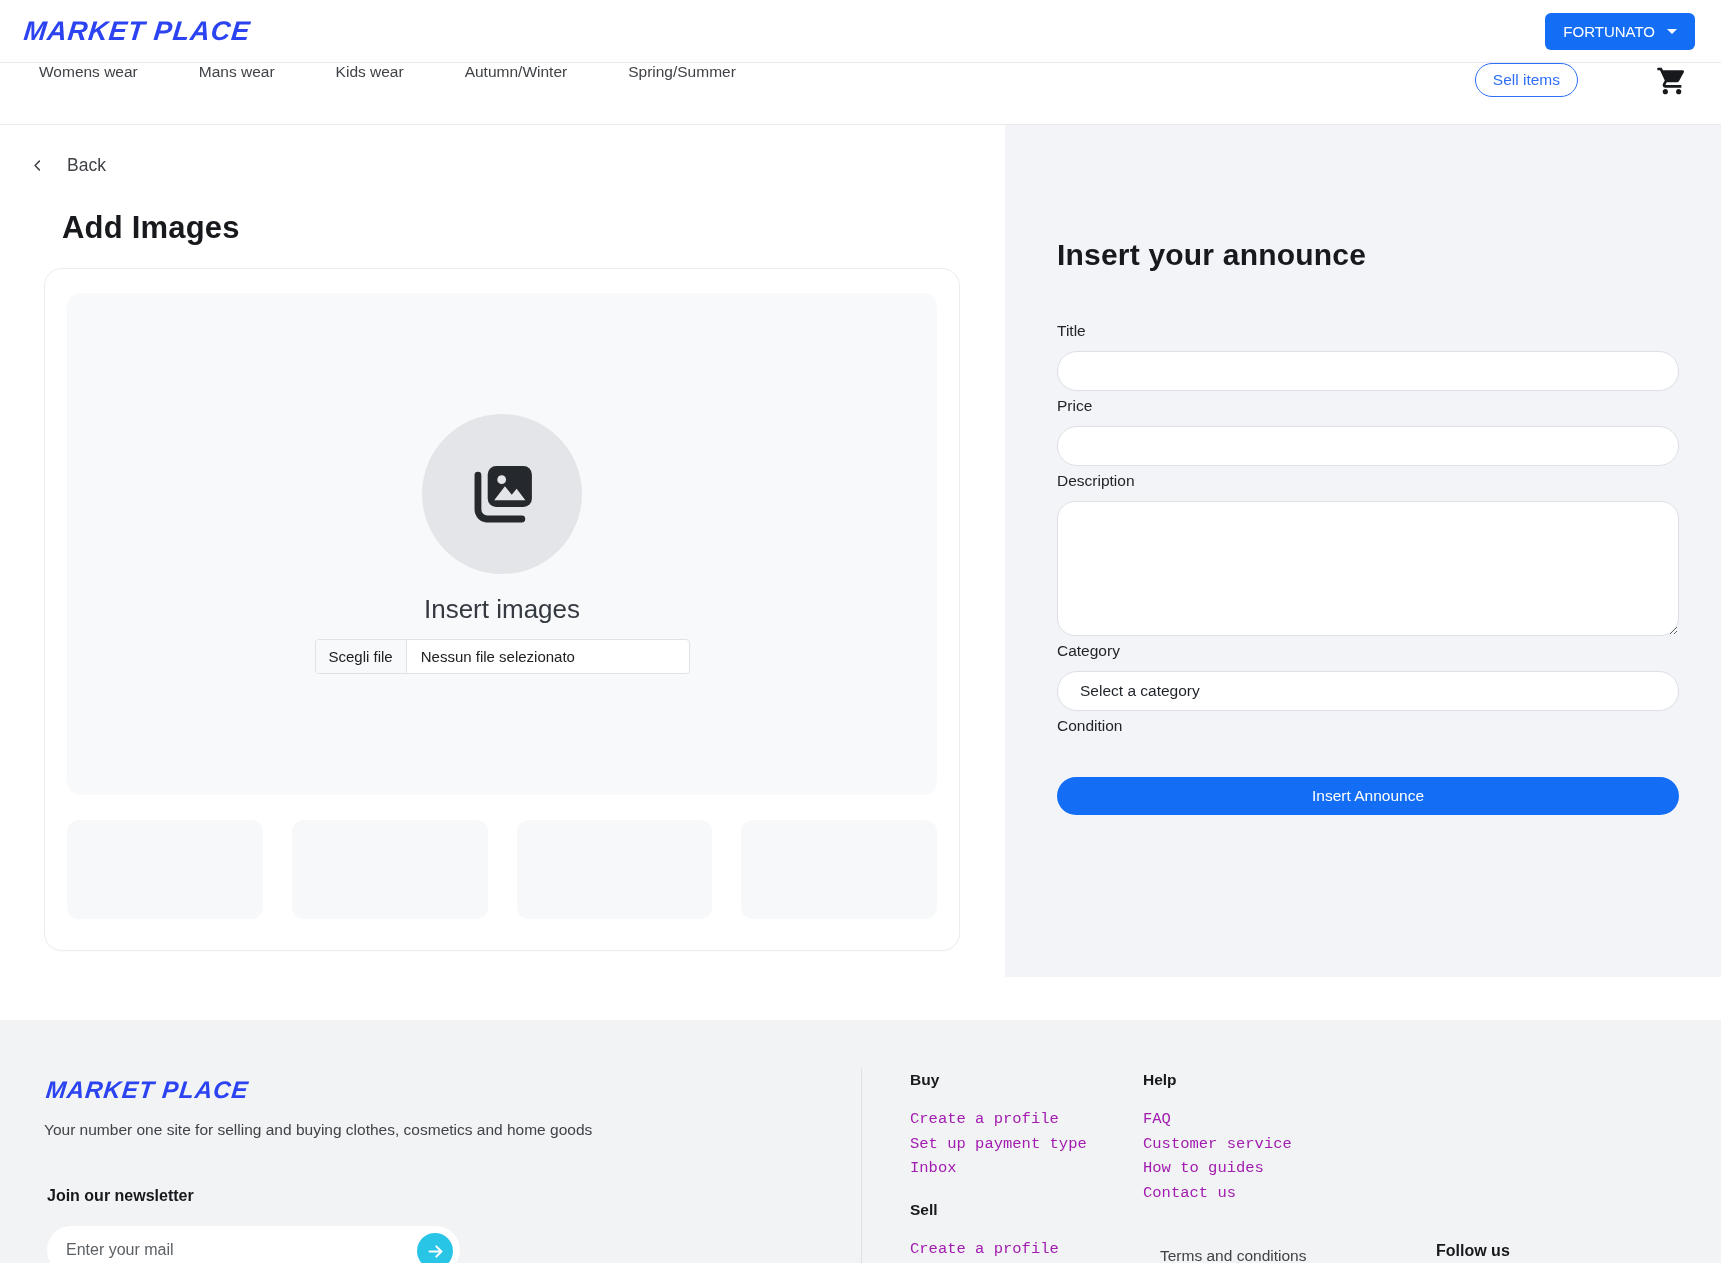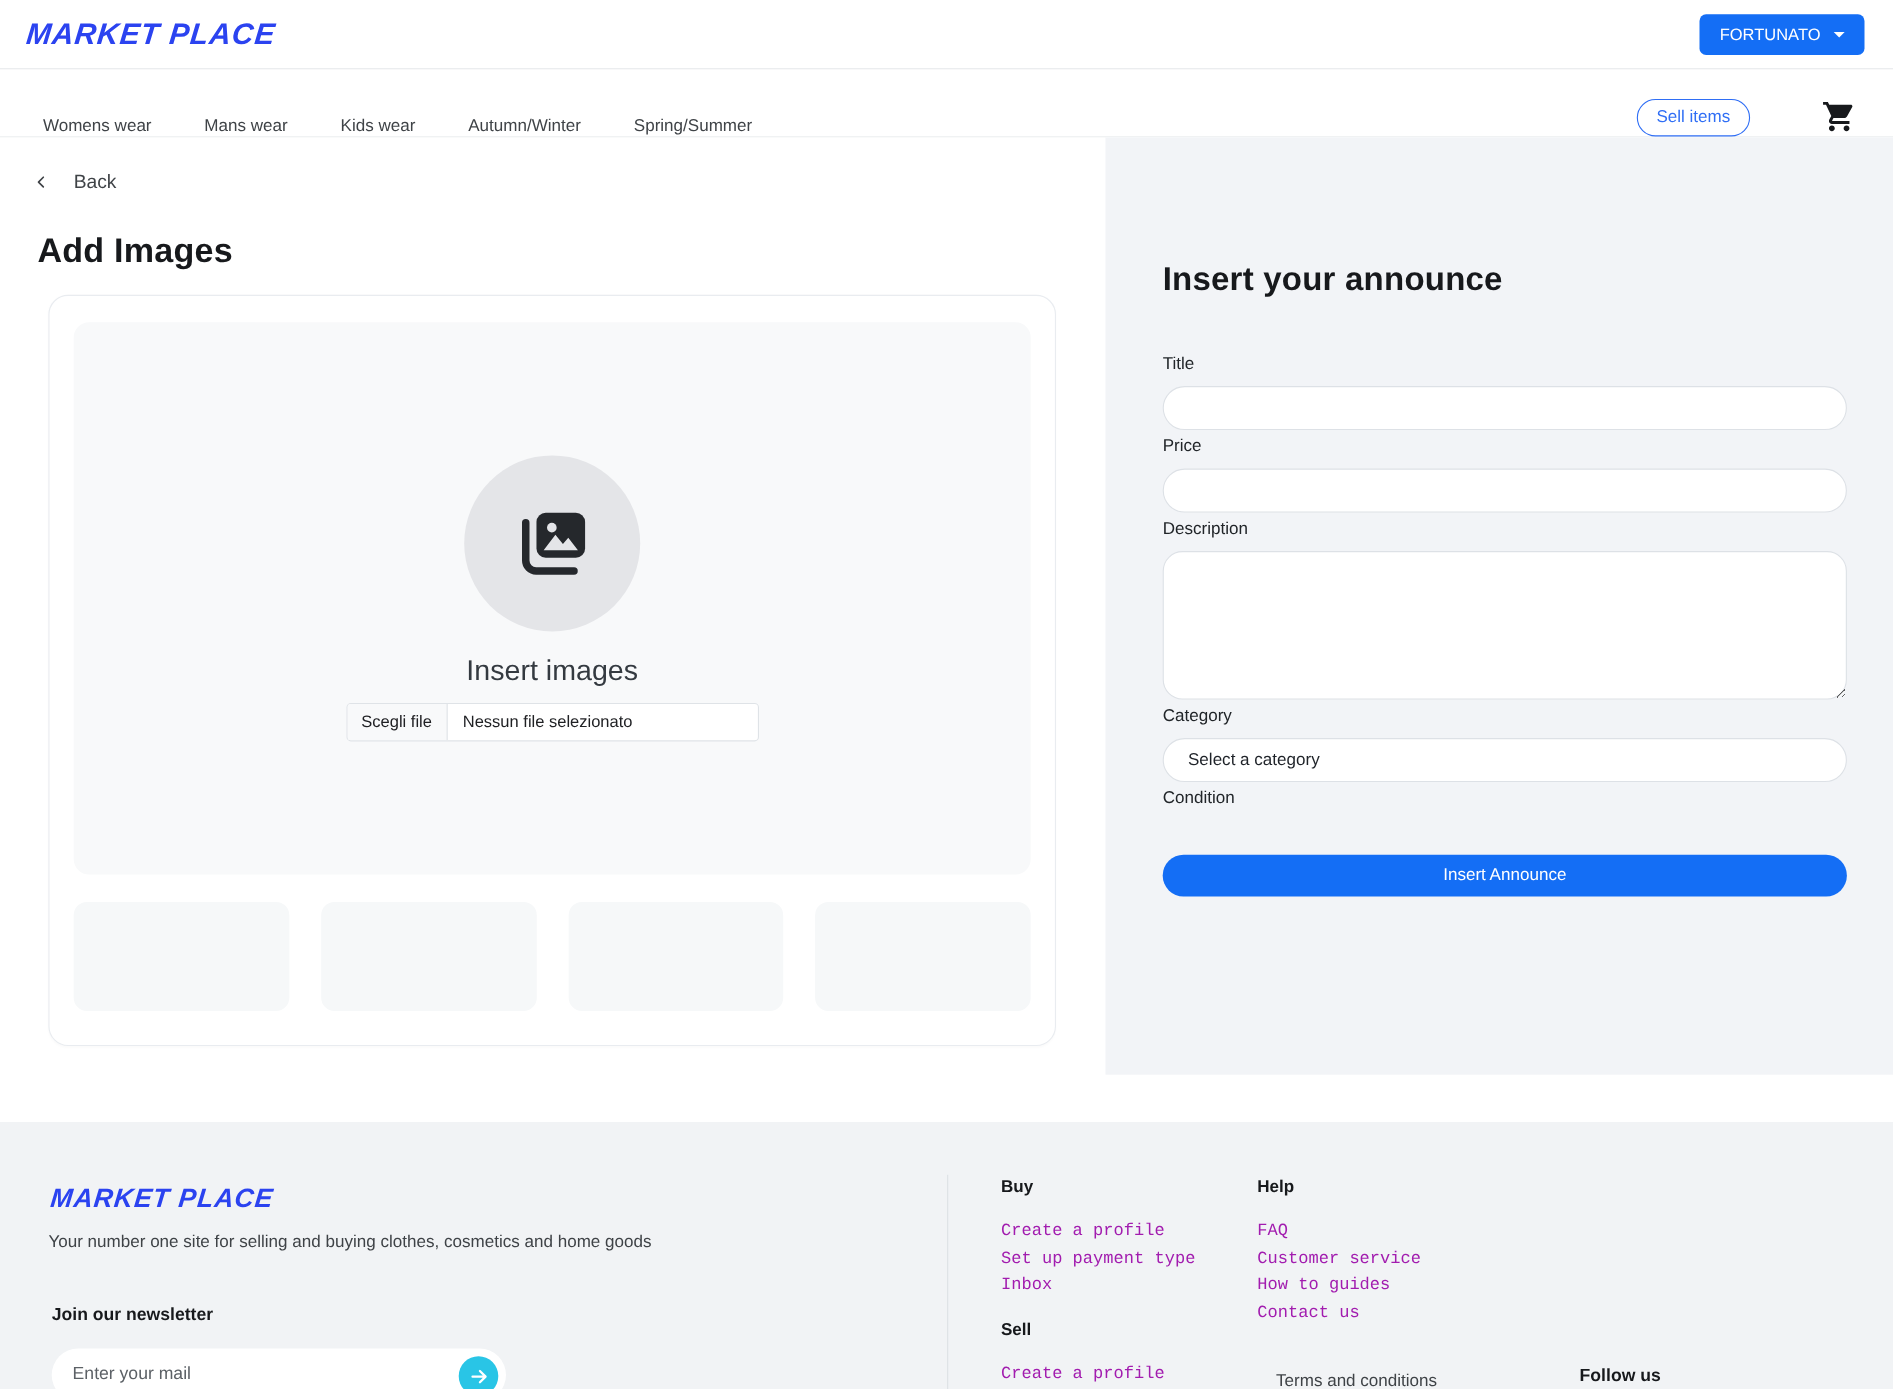--- a/index.html
+++ b/index.html
@@ -12,35 +12,35 @@
   .logo { font-size:27px; font-weight:700; font-style:italic; color:#2b43f0;
     letter-spacing:1px; transform:skewX(-6deg); }
   .account-btn { display:flex; align-items:center; gap:12px; background:#146ef5; color:#fff;
     border:none; border-radius:6px; height:37px; padding:0 18px; font-size:15px;
     font-family:inherit; cursor:pointer; }
   .caret-down { width:0; height:0; border-left:5px solid transparent;
     border-right:5px solid transparent; border-top:5px solid #fff; }
 
   
   .mainnav { height:63px; border-top:1px solid #e7e9ec; border-bottom:1px solid #e7e9ec;
-    display:flex; align-items:flex-end; gap:48px; padding:0 30px 0 39px; font-size:15.5px;
+    display:flex; align-items:flex-start; gap:61px; padding:0 30px 0 39px; font-size:15.5px;
     color:#3f4347; background:#fff; }
   .mainnav .nav-item { cursor:pointer; }
   .nav-spacer { flex:1; }
   .sell-pill { border:1.5px solid #2f6ef5; color:#2f6ef5; border-radius:999px; height:34px;
     display:flex; align-items:center; padding:0 17px; font-size:15.5px; background:#fff;
     cursor:pointer; margin-right:16px; }
   .cart-wrap { width:36px; height:36px; display:flex; align-items:center; cursor:pointer; }
 
   
   .main-row { display:flex; height:895px; }
   .left-col { width:1005px; background:#fff; }
   .back-row { display:flex; align-items:center; gap:22px; margin:30px 0 0 30px;
     font-size:17.5px; color:#3f4347; cursor:pointer; width:110px; }
-  .add-images-h { margin:34px 0 0 34px; font-size:31px; font-weight:700; color:#17191c;
+  .add-images-h { margin:34px 0 0 62px; font-size:31px; font-weight:700; color:#17191c;
     letter-spacing:.2px; }
   .images-card { margin:22px 0 0 44px; width:916px; height:683px; background:#fff;
     border:1px solid #e9ecf0; border-radius:18px; padding:24px 22px 0 22px;
     box-shadow:0 1px 2px rgba(0,0,0,.02); }
   .dropzone { height:502px; background:#f8f9fa; border-radius:14px; display:flex;
     flex-direction:column; align-items:center; justify-content:center; }
   .icon-circle { width:160px; height:160px; border-radius:50%; background:#e4e5e8;
     display:flex; align-items:center; justify-content:center; }
   .insert-images-label { margin-top:20px; font-size:26px; color:#343a40;text-align:right; }
   .file-box { margin-top:14px; display:flex; align-items:stretch; width:375px; height:35px;

